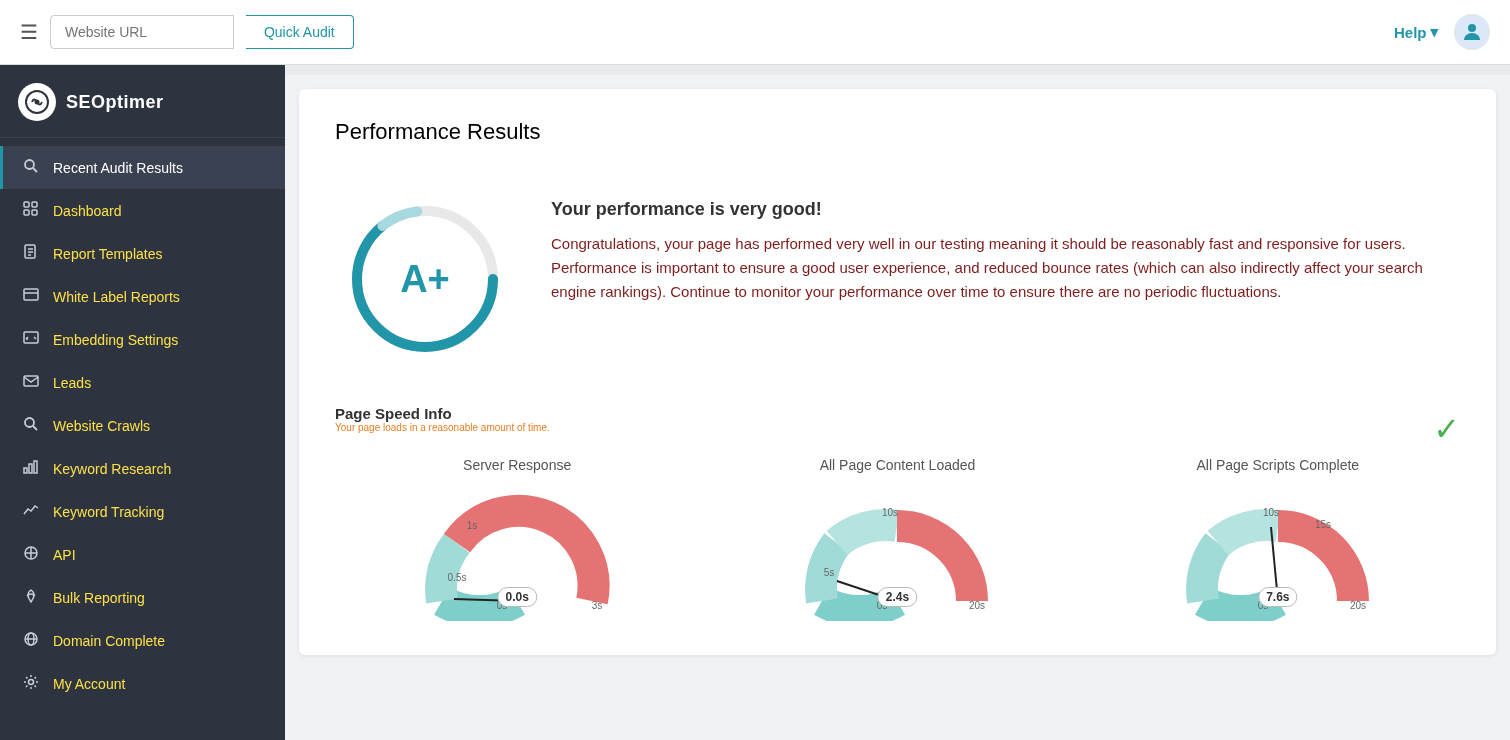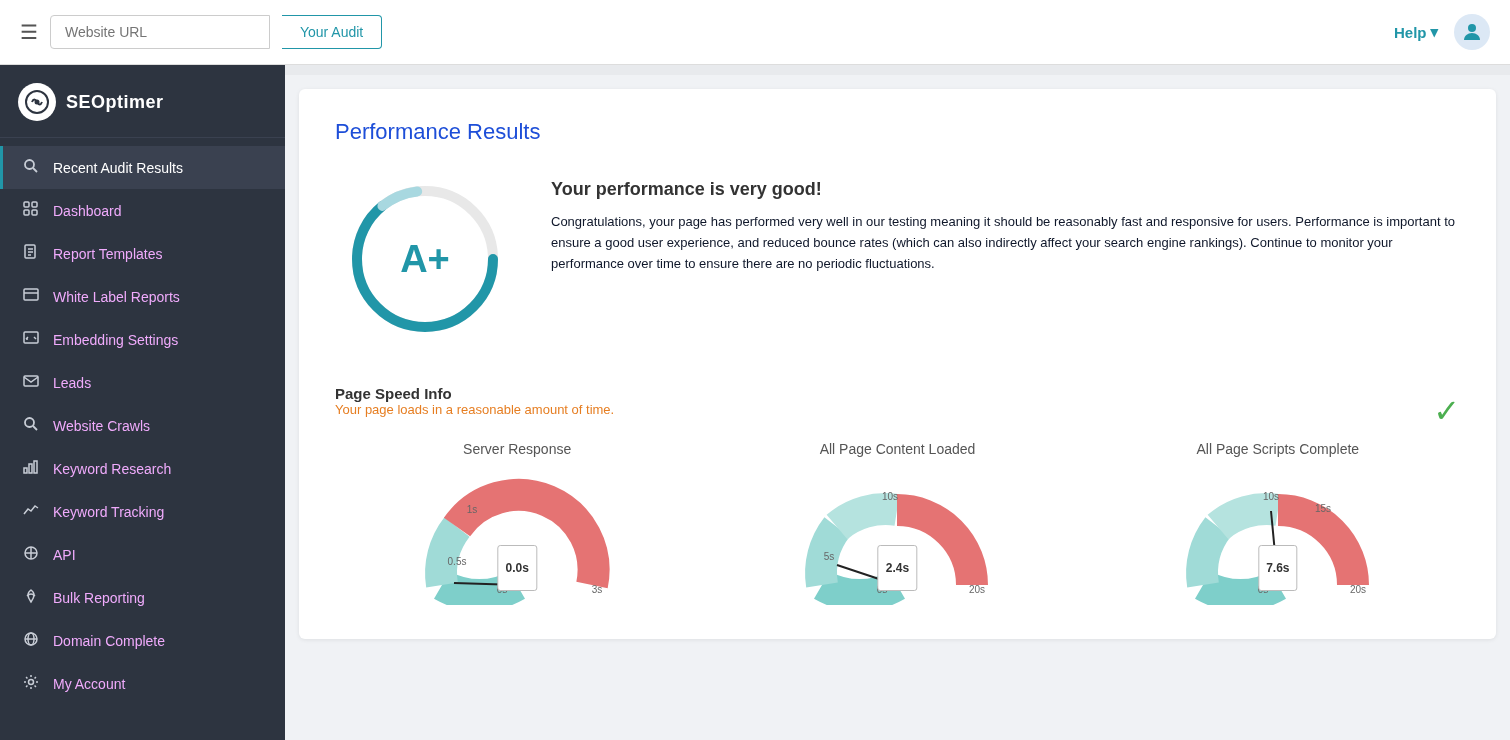--- a/index.html
+++ b/index.html
@@ -9,21 +9,21 @@
     .topbar {
       display: flex; align-items: center; background: #fff;
       border-bottom: 1px solid #ddd; height: 65px; padding: 0 20px;
       flex-shrink: 0; gap: 12px;
     }
     .topbar-left { display: flex; align-items: center; gap: 12px; }
     .topbar-menu-icon { cursor: pointer; font-size: 20px; color: #555; }
     .topbar-search {
       border: 1px solid #ccc; border-radius: 4px 0 0 4px;
       padding: 8px 14px; font-size: 14px; color: #aaa;
-      width: 220px; outline: none;
+      width: 184px; outline: none;
     }
     .topbar-btn {
       background: #fff; border: 1px solid #2196a8; border-left: none;
       color: #2196a8; padding: 8px 18px; font-size: 14px;
       cursor: pointer; border-radius: 0 4px 4px 0;
     }
     .topbar-right {
       margin-left: auto; display: flex; align-items: center; gap: 16px;
     }
     .help-btn {
@@ -52,86 +52,86 @@
       width: 38px; height: 38px; background: #fff; border-radius: 50%;
       display: flex; align-items: center; justify-content: center;
       font-size: 20px; color: #2d3440; font-weight: 900;
     }
     .sidebar-logo-text {
       color: #fff; font-size: 18px; font-weight: 700; letter-spacing: 0.5px;
     }
     .sidebar-nav { padding: 8px 0; }
     .nav-item {
       display: flex; align-items: center; gap: 12px;
-      padding: 12px 18px; color: #f0abfc; font-size: 14px;
+      padding: 12px 18px; color: #fde047; font-size: 14px;
       cursor: pointer; transition: background 0.15s;
       border-left: 3px solid transparent;
     }
     .nav-item.active {
       background: #3a4150; color: #fff;
       border-left: 3px solid #2196a8;
     }
     .nav-icon { font-size: 15px; width: 20px; text-align: center; flex-shrink: 0; }
 
     
     .main { flex: 1; overflow-y: auto; background: #f0f2f5; }
     .content-card {
       background: #fff; margin: 14px; border-radius: 6px;
       padding: 30px 36px; box-shadow: 0 1px 4px rgba(0,0,0,0.08);
     }
     .page-title {
-      font-size: 22px; font-weight: 400; color: #1d4ed8;
-      margin-bottom: 24px;
+      font-size: 22px; font-weight: 400; color: #000000;
+      margin-bottom: 44px;
     }
 
     
     .performance-top { display: flex; gap: 36px; align-items: flex-start; margin-bottom: 36px; }
     .grade-circle-wrap {
       flex-shrink: 0; display: flex; align-items: center; justify-content: center;
       width: 180px; height: 180px;
     }
     .grade-circle-svg { width: 170px; height: 170px; }
     .performance-desc { flex: 1; padding-top: 10px; }
     .performance-desc h3 {
       font-size: 18px; font-weight: 700; color: #333; margin-bottom: 12px;
     }
     .performance-desc p {
-      font-size: 13px; color: #0f172a; line-height: 1.6;
+      font-size: 15px; color: #7f1d1d; line-height: 1.6;
     }
 
     
     .speed-section { margin-top: 26px; }
     .speed-header {
       display: flex; align-items: center; justify-content: space-between;
       margin-bottom: 4px;
     }
     .speed-title { font-size: 15px; font-weight: 700; color: #333; }
-    .speed-subtitle { font-size: 13px; color: #e67e22; margin-bottom: 20px; }
+    .speed-subtitle { font-size: 10px; color: #e67e22; margin-bottom: 20px; }
     .check-icon { color: #4caf50; font-size: 32px; }
 
     
     .gauges { display: flex; gap: 16px; justify-content: space-around; }
     .gauge-item { display: flex; flex-direction: column; align-items: center; width: 30%; }
     .gauge-label { font-size: 14px; color: #555; margin-bottom: 8px; }
     .gauge-svg-wrap { position: relative; }
     .gauge-value-box {
       position: absolute; bottom: 18px; left: 50%; transform: translateX(-50%);
-      background: #fff; border: 1px solid #bbb; padding: 15px 7px;
-      font-size: 12px; font-weight: 600; color: #333; border-radius: 3px;
+      background: #fff; border: 1px solid #bbb; padding: 2px 7px;
+      font-size: 12px; font-weight: 600; color: #333; border-radius: 10px;
       white-space: nowrap;
     }
   </style>
 </head>
 <body>
 
 <div class="topbar">
   <div class="topbar-left">
     <span class="topbar-menu-icon">☰</span>
     <input class="topbar-search" type="text" placeholder="Website URL" style="">
-    <button class="topbar-btn">Your Audit</button>
+    <button class="topbar-btn">Quick Audit</button>
   </div>
   <div class="topbar-right">
     <div class="help-btn">
       <span>Help</span>
       <span>▾</span>
     </div>
     <div class="user-icon">
       <svg width="24" height="24" viewBox="0 0 24 24" fill="#2196a8">
         <circle cx="12" cy="8" r="4"></circle>
         <path d="M4 20c0-4 3.6-7 8-7s8 3 8 7" fill="#2196a8"></path>

